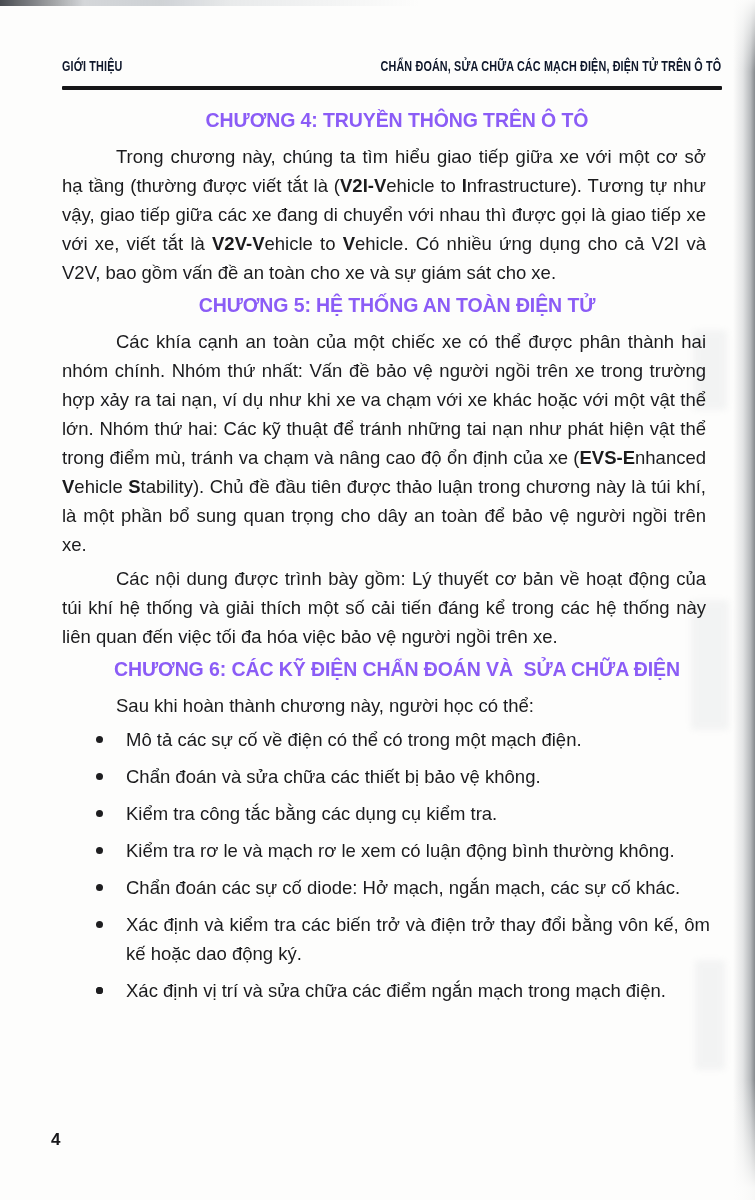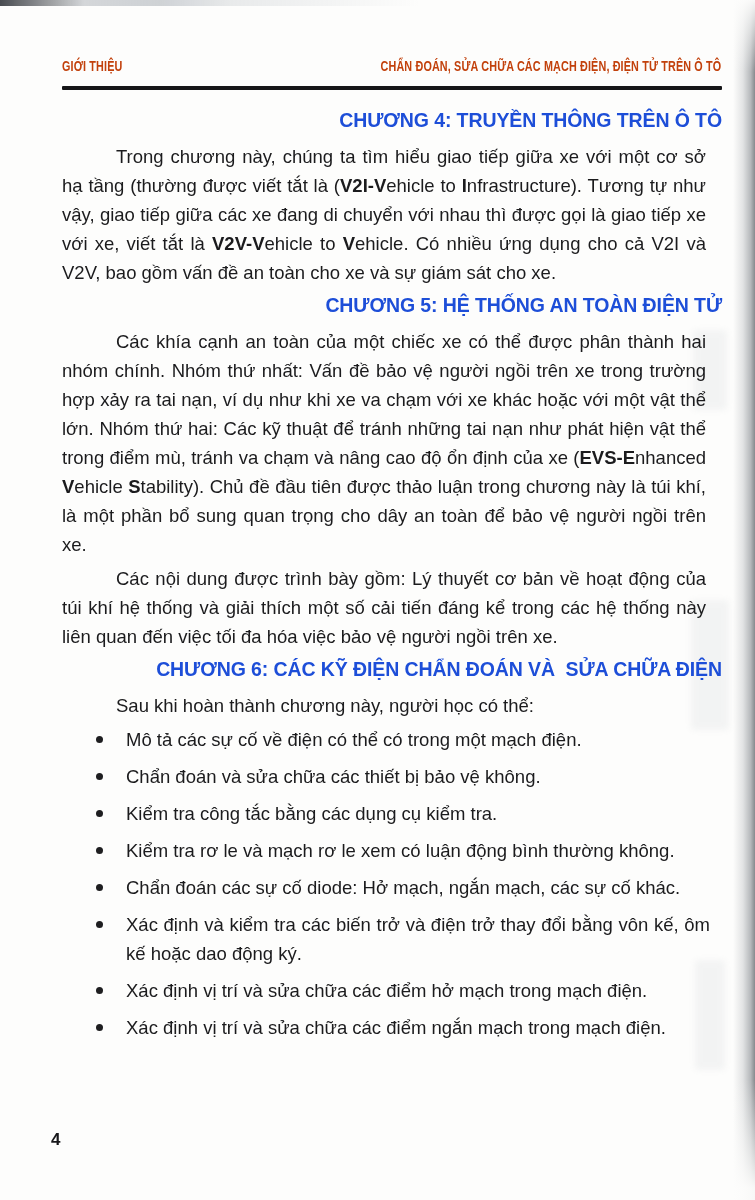--- a/index.html
+++ b/index.html
@@ -32,38 +32,38 @@
         rgba(95,101,108,.45) 80%, rgba(70,76,82,.65) 100%);
   }
   .smudge{
     position:absolute;background:#9aa2aa;opacity:.10;
     filter:blur(3px);border-radius:4px;
   }
   
   .running-header{
     position:absolute;top:57px;left:62px;right:34px;
     display:flex;justify-content:space-between;align-items:baseline;
-    font-weight:bold;font-size:15px;color:#c2410c;
+    font-weight:bold;font-size:15px;color:#0f172a;
     white-space:nowrap;
   }
   .running-header .hl{display:inline-block;transform:scaleX(.72);transform-origin:left center;letter-spacing:.2px;}
   .running-header .hr{display:inline-block;transform:scaleX(.72);transform-origin:right center;letter-spacing:.2px;}
   .header-rule{
     position:absolute;top:86px;left:62px;right:33px;height:4px;
     background:#161618;border-radius:1px;
   }
   
   .doc{
     position:absolute;top:103px;left:62px;right:33px;
     font-size:18.5px;line-height:29px;text-align:justify;
   }
   .doc h2{
     font-size:19.5px;line-height:27px;font-weight:bold;
-    color:#1d4ed8;letter-spacing:-.1px;
-    margin:4px 0 8px 10px;text-align:right;white-space:pre-wrap;
+    color:#8b5cf6;letter-spacing:-.1px;
+    margin:4px 0 8px 10px;text-align:center;white-space:pre-wrap;
   }
   .doc p{margin:0 16px 5px 0;text-indent:54px;}
   .doc p b{font-weight:bold;}
   .doc ul{list-style:none;margin:5px 12px 0 0;padding:0;}
   .doc li{
     position:relative;padding-left:64px;margin:0 0 8px 0;
     text-align:justify;
   }
   .doc li .dot{
     position:absolute;left:34px;top:11px;width:7px;height:7px;
@@ -99,19 +99,19 @@
       <p><span>Các nội dung được trình bày gồm: Lý thuyết cơ bản về hoạt động của túi khí hệ thống và giải thích một số cải tiến đáng kể trong các hệ thống này liên quan đến việc tối đa hóa việc bảo vệ người ngồi trên xe.</span></p>
       <h2>CHƯƠNG 6: CÁC KỸ ĐIỆN CHẨN ĐOÁN VÀ  SỬA CHỮA ĐIỆN</h2>
       <p><span>Sau khi hoàn thành chương này, người học có thể:</span></p>
       <ul>
         <li><span class="dot"></span><span>Mô tả các sự cố về điện có thể có trong một mạch điện.</span></li>
         <li><span class="dot"></span><span>Chẩn đoán và sửa chữa các thiết bị bảo vệ không.</span></li>
         <li><span class="dot"></span><span>Kiểm tra công tắc bằng các dụng cụ kiểm tra.</span></li>
         <li><span class="dot"></span><span>Kiểm tra rơ le và mạch rơ le xem có luận động bình thường không.</span></li>
         <li><span class="dot"></span><span>Chẩn đoán các sự cố diode: Hở mạch, ngắn mạch, các sự cố khác.</span></li>
         <li><span class="dot"></span><span>Xác định và kiểm tra các biến trở và điện trở thay đổi bằng vôn kế, ôm kế hoặc dao động ký.</span></li>
-        <li><span class="dot"></span><span>Xác định vị trí và sửa chữa các điểm hở mạch trong mạch điện.</span></li>
+        <li><span class="dot"></span></li>
         <li><span class="dot"></span><span>Xác định vị trí và sửa chữa các điểm ngắn mạch trong mạch điện.</span></li>
       </ul>
     </main>
 
   <div class="page-number">4</div>
 </div>
 
 </body></html>

